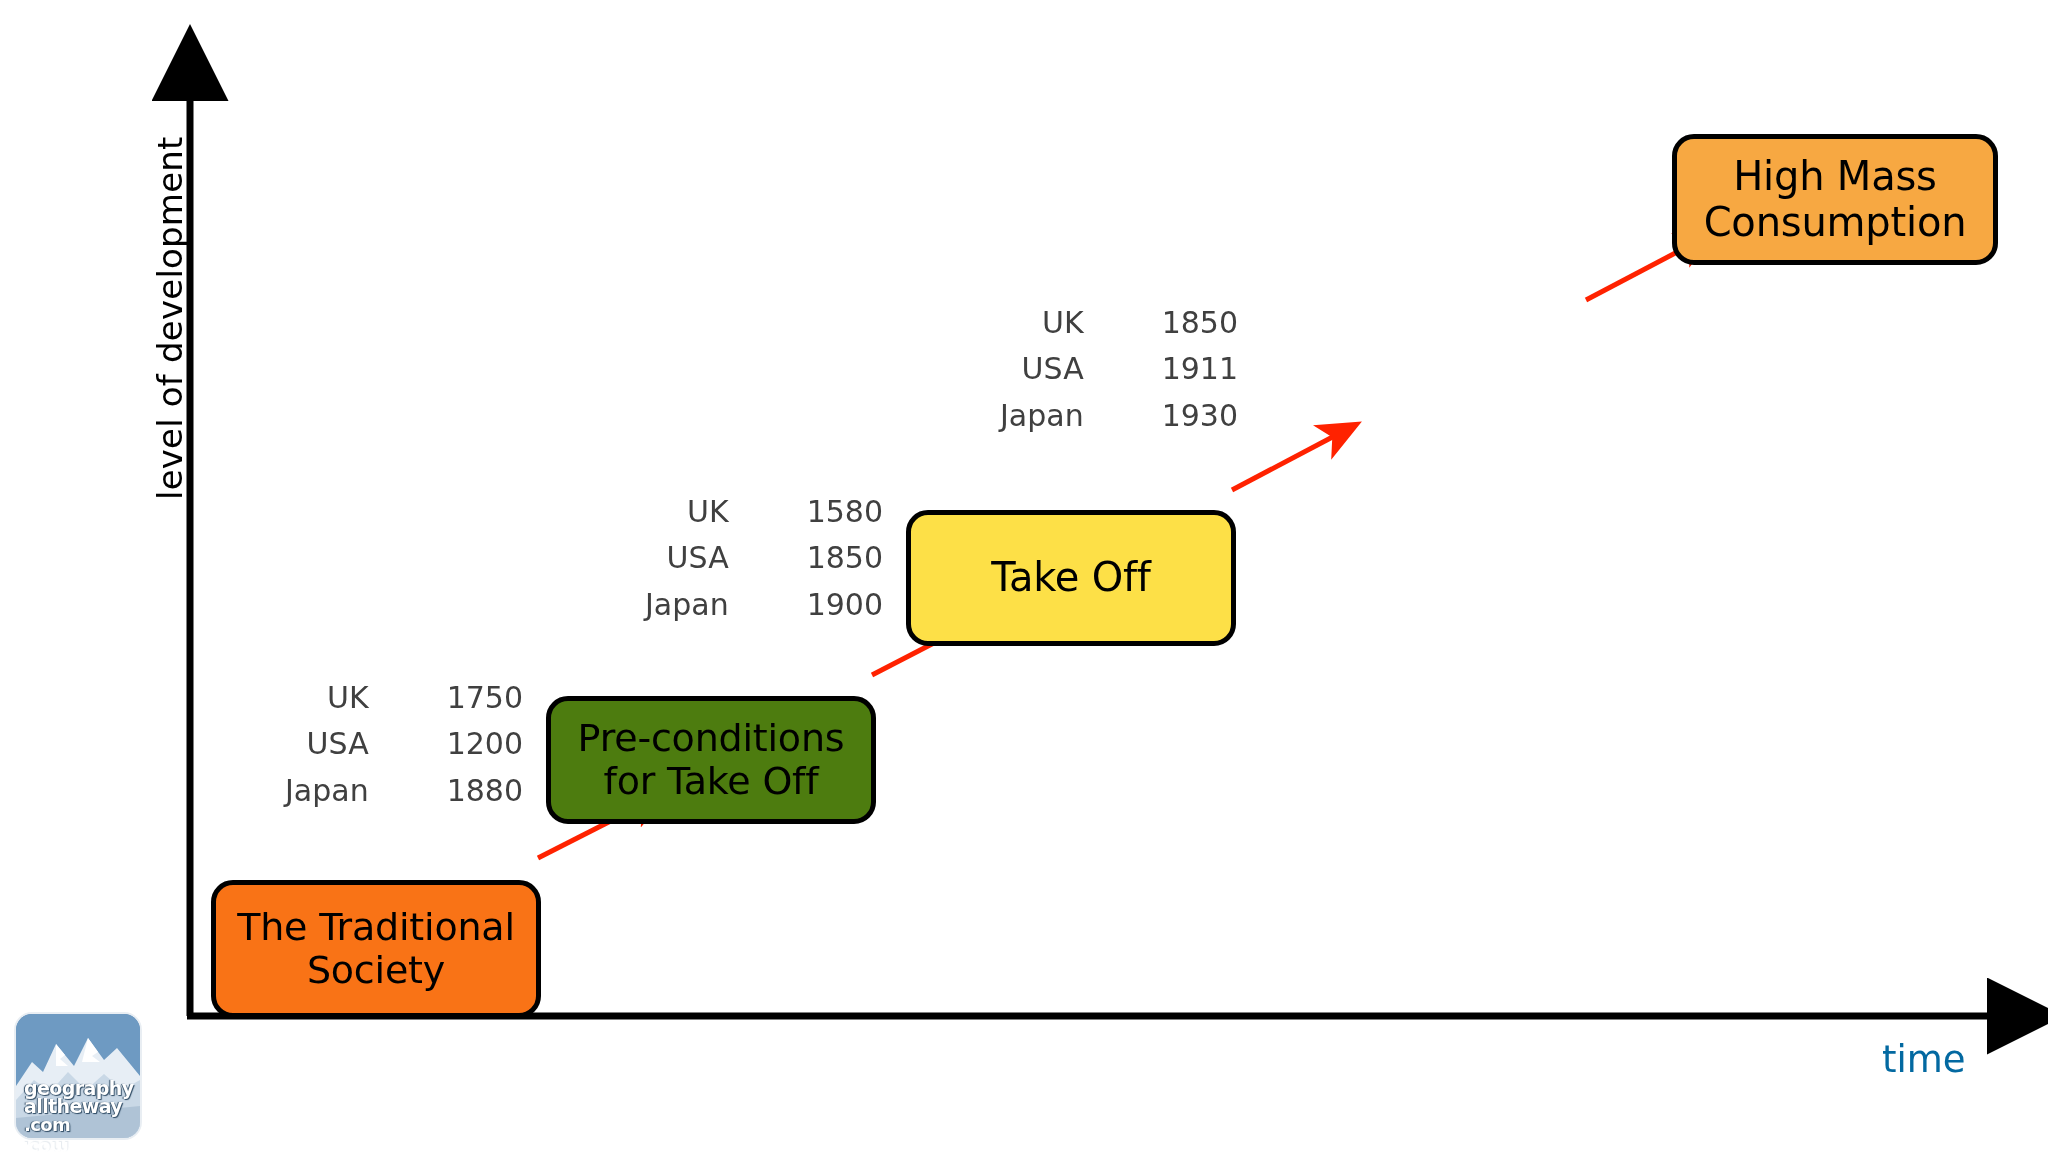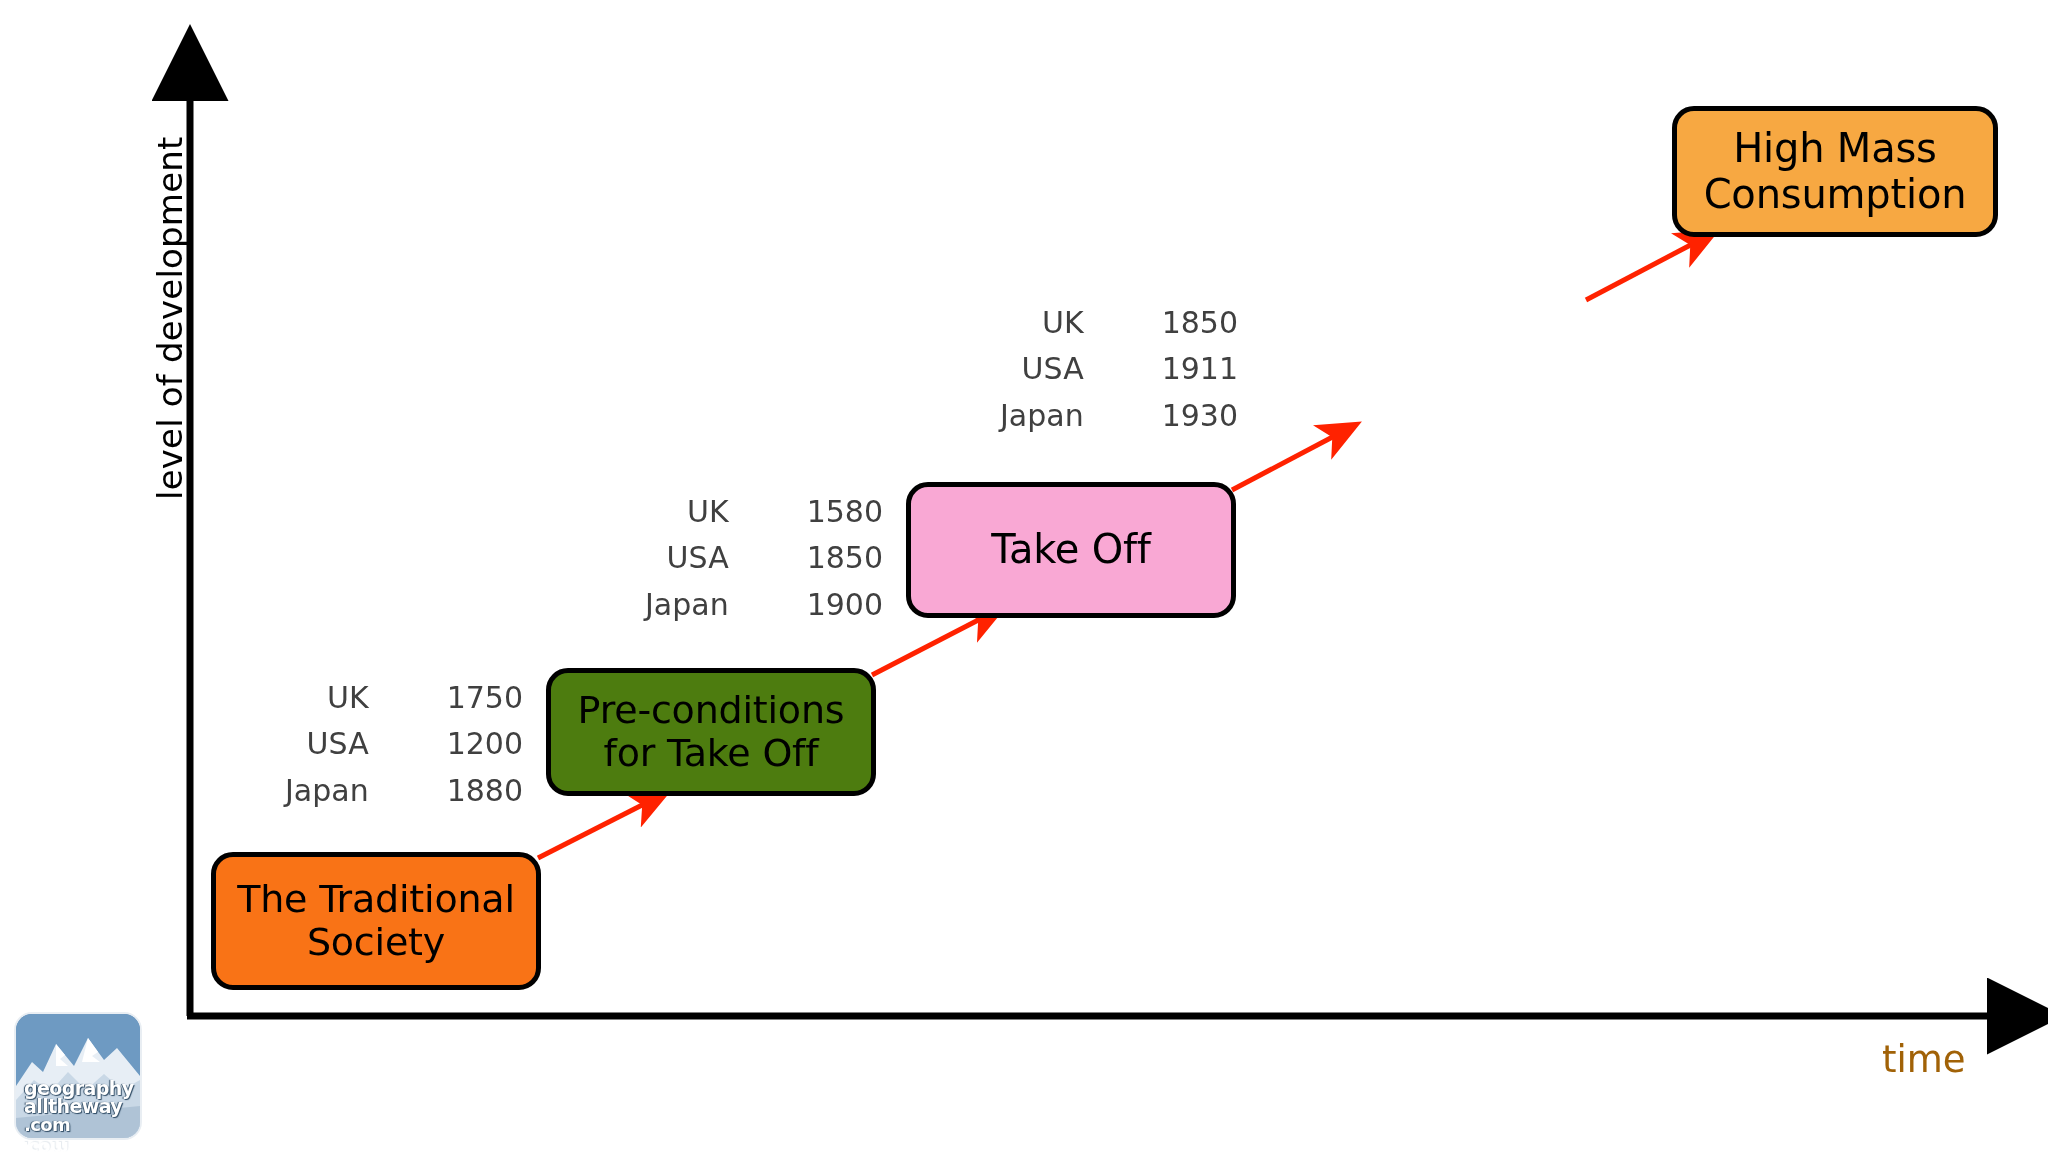--- a/index.html
+++ b/index.html
@@ -34,20 +34,21 @@
     border: 5px solid #000000;
     border-radius: 22px;
     display: flex;
     align-items: center;
     justify-content: center;
     text-align: center;
     color: #000000;
     line-height: 1.13;
     white-space: pre-line;
     letter-spacing: -0.2px;
+    margin-top: 28px;
   }
   .stage-label {
     position: absolute;
     display: grid;
     grid-template-columns: auto auto;
     column-gap: 78px;
     row-gap: 11px;
     font-size: 30px;
     color: #404040;
     line-height: 1.18;
@@ -60,21 +61,21 @@
     transform: rotate(-90deg);
     transform-origin: left top;
     font-size: 34px;
     color: #000000;
     white-space: nowrap;
     letter-spacing: 0.2px;
   }
   .axis-title-x {
     position: absolute;
     font-size: 37px;
-    color: #a16207;
+    color: #0369a1;
     white-space: nowrap;
   }
 
   
   #logo {
     position: absolute;
     left: 16px;
     top: 1014px;
     width: 124px;
     height: 124px;
@@ -166,21 +167,21 @@
 for Take Off</div>
 
   <div class="stage-label" style="left:645px; top:494px;">
     <span class="country">UK</span>
     <span class="year">1580</span>
     <span class="country">USA</span>
     <span class="year">1850</span>
     <span class="country">Japan</span>
     <span class="year">1900</span>
   </div>
-  <div class="stage-box" style="left:906px; top:482px; width:330px; height:136px; background:#f9a8d4; font-size:40px;">Take Off</div>
+  <div class="stage-box" style="left:906px; top:482px; width:330px; height:136px; background:#fde047; font-size:40px;">Take Off</div>
 
   <div class="stage-label" style="left:1000px; top:305px;">
     <span class="country">UK</span>
     <span class="year">1850</span>
     <span class="country">USA</span>
     <span class="year">1911</span>
     <span class="country">Japan</span>
     <span class="year">1930</span>
   </div>
 

